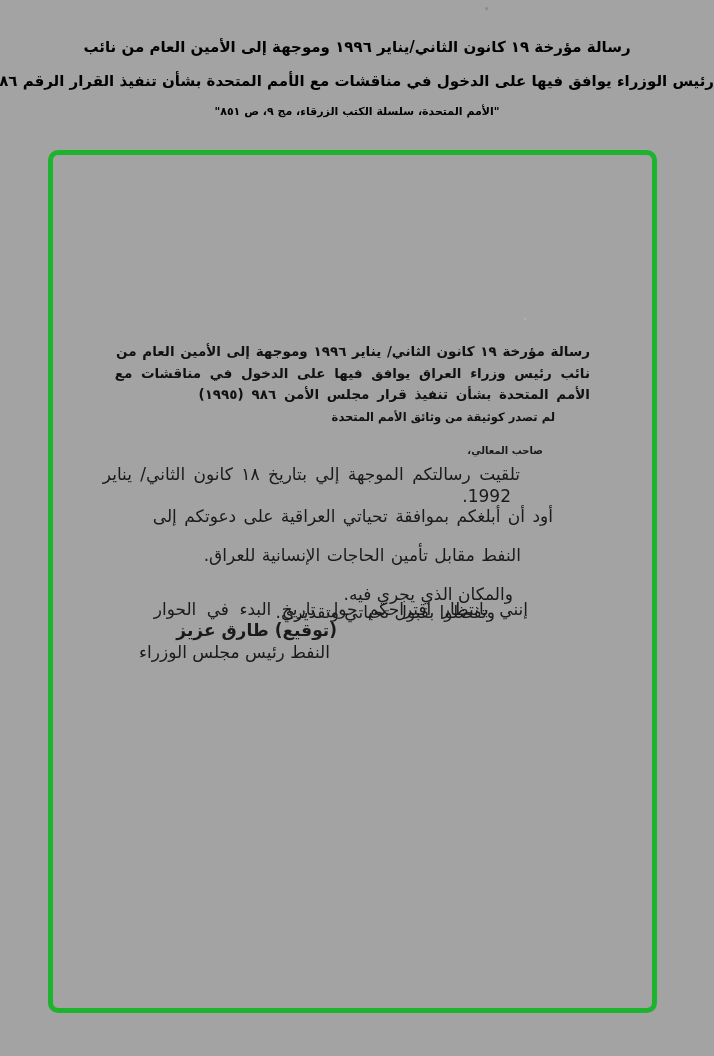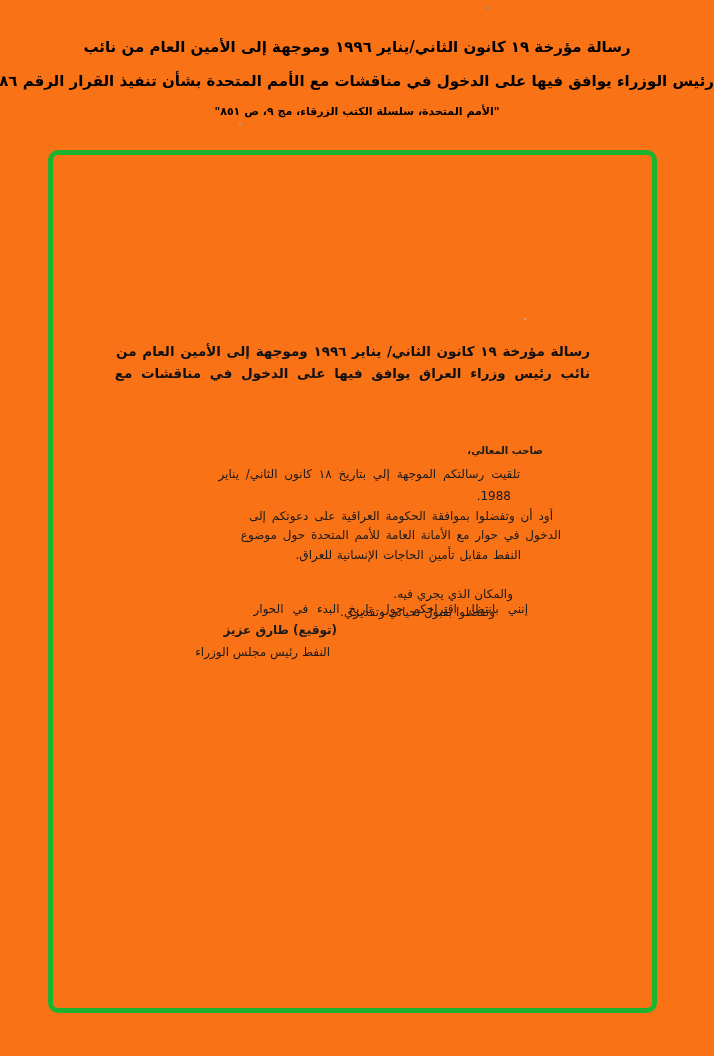--- a/index.html
+++ b/index.html
@@ -1,21 +1,21 @@
 <!DOCTYPE html>
 <html lang="ar"><head>
 <meta charset="utf-8">
 <style>
   html,body{margin:0;padding:0;}
   body{
     width:714px;height:1056px;background:#ffffff;
     font-family:"DejaVu Sans", sans-serif;
     position:relative;overflow:hidden;
   }
-  .page{position:absolute;inset:0;background:#f97316;}
+  .page{position:absolute;inset:0;background:#a3a3a3;}
   .rtl{direction:rtl;unicode-bidi:embed;}
   
   .hdr{position:absolute;left:0;width:714px;text-align:center;color:#000;font-weight:bold;white-space:nowrap;}
   .hdr1{top:38px;font-size:15px;}
   .hdr2{top:72px;font-size:15px;letter-spacing:.1px;}
   .hdr3{top:105px;font-size:11px;}
   
   .hlbox{
     position:absolute;left:48px;top:150px;width:609px;height:863px;
     box-sizing:border-box;border:5px solid #1db32e;border-radius:10px;
@@ -26,21 +26,21 @@
     position:absolute;top:326px;right:124px;width:470px;
     font-weight:bold;font-size:13.5px;line-height:21.5px;
     text-align:right;color:#111;margin-top:15px;
   }
   .ltr-title .tl{white-space:nowrap;}
   .note{
     position:absolute;top:410px;right:159px;
     font-weight:bold;font-size:11.5px;color:#111;white-space:nowrap;
   }
   .bl{
-    position:absolute;font-size:12px;color:#1a1a1a;white-space:nowrap;
+    position:absolute;font-size:17px;color:#1a1a1a;white-space:nowrap;
     line-height:16px;
   }
   .salut{top:443px;right:171px;font-weight:bold;font-size:10px;}
   .l1{top:466px;right:194px;word-spacing:3px;}
   .l2{top:488px;right:203px;}
   .l3{top:508px;right:161px;word-spacing:2px;}
   .l4{top:527px;right:153px;word-spacing:2px;}
   .l5{top:547px;right:193px;word-spacing:1px;}
   .l6{top:601px;right:186px;word-spacing:5px;}
   .l7{top:586px;right:201px;}
@@ -61,29 +61,30 @@
 
   <div class="hdr hdr1 rtl">رسالة مؤرخة ١٩ كانون الثاني/يناير ١٩٩٦ وموجهة إلى الأمين العام من نائب</div>
   <div class="hdr hdr2 rtl">رئيس الوزراء يوافق فيها على الدخول في مناقشات مع الأمم المتحدة بشأن تنفيذ القرار الرقم ٩٨٦</div>
   <div class="hdr hdr3 rtl">"الأمم المتحدة، سلسلة الكتب الزرقاء، مج ٩، ص ٨٥١"</div>
 
   <div class="hlbox" style="border-color: rgb(29, 179, 46);"></div>
 
   <div class="ltr-title rtl">
     <div class="tl" style="word-spacing:1px;">رسالة مؤرخة ١٩ كانون الثاني/ يناير ١٩٩٦ وموجهة إلى الأمين العام من</div>
     <div class="tl" style="word-spacing:4px;">نائب رئيس وزراء العراق يوافق فيها على الدخول في مناقشات مع</div>
+    <div class="tl" style="word-spacing:3px;">الأمم المتحدة بشأن تنفيذ قرار مجلس الأمن ٩٨٦ (١٩٩٥)</div>
   </div>
 
+  <div class="note rtl">لم تصدر كوثيقة من وثائق الأمم المتحدة</div>
 
   <div class="bl salut rtl">صاحب المعالي،</div>
 
   <div class="bl l1 rtl">تلقيت رسالتكم الموجهة إلي بتاريخ ١٨ كانون الثاني/ يناير</div>
-  <div class="bl l2 rtl">1988.</div>
-  <div class="bl l3 rtl">أود أن وتفضلوا بموافقة الحكومة العراقية على دعوتكم إلى</div>
-  <div class="bl l4 rtl">الدخول في حوار مع الأمانة العامة للأمم المتحدة حول موضوع</div>
+  <div class="bl l2 rtl">1992.</div>
+  <div class="bl l3 rtl">أود أن أبلغكم بموافقة تحياتي العراقية على دعوتكم إلى</div>
   <div class="bl l5 rtl">النفط مقابل تأمين الحاجات الإنسانية للعراق.</div>
   <div class="bl l6 rtl">إنني بانتظار اقتراحكم حول تاريخ البدء في الحوار</div>
   <div class="bl l7 rtl">والمكان الذي يجري فيه.</div>
   <div class="bl l8 rtl">وتفضلوا بقبول تحياتي وتقديري.</div>
 
   <div class="bl sig rtl">
     <span>(توقيع)</span>
     <span class="nm">طارق عزيز</span>
   </div>
   <div class="bl sigt rtl">النفط رئيس مجلس الوزراء</div>

